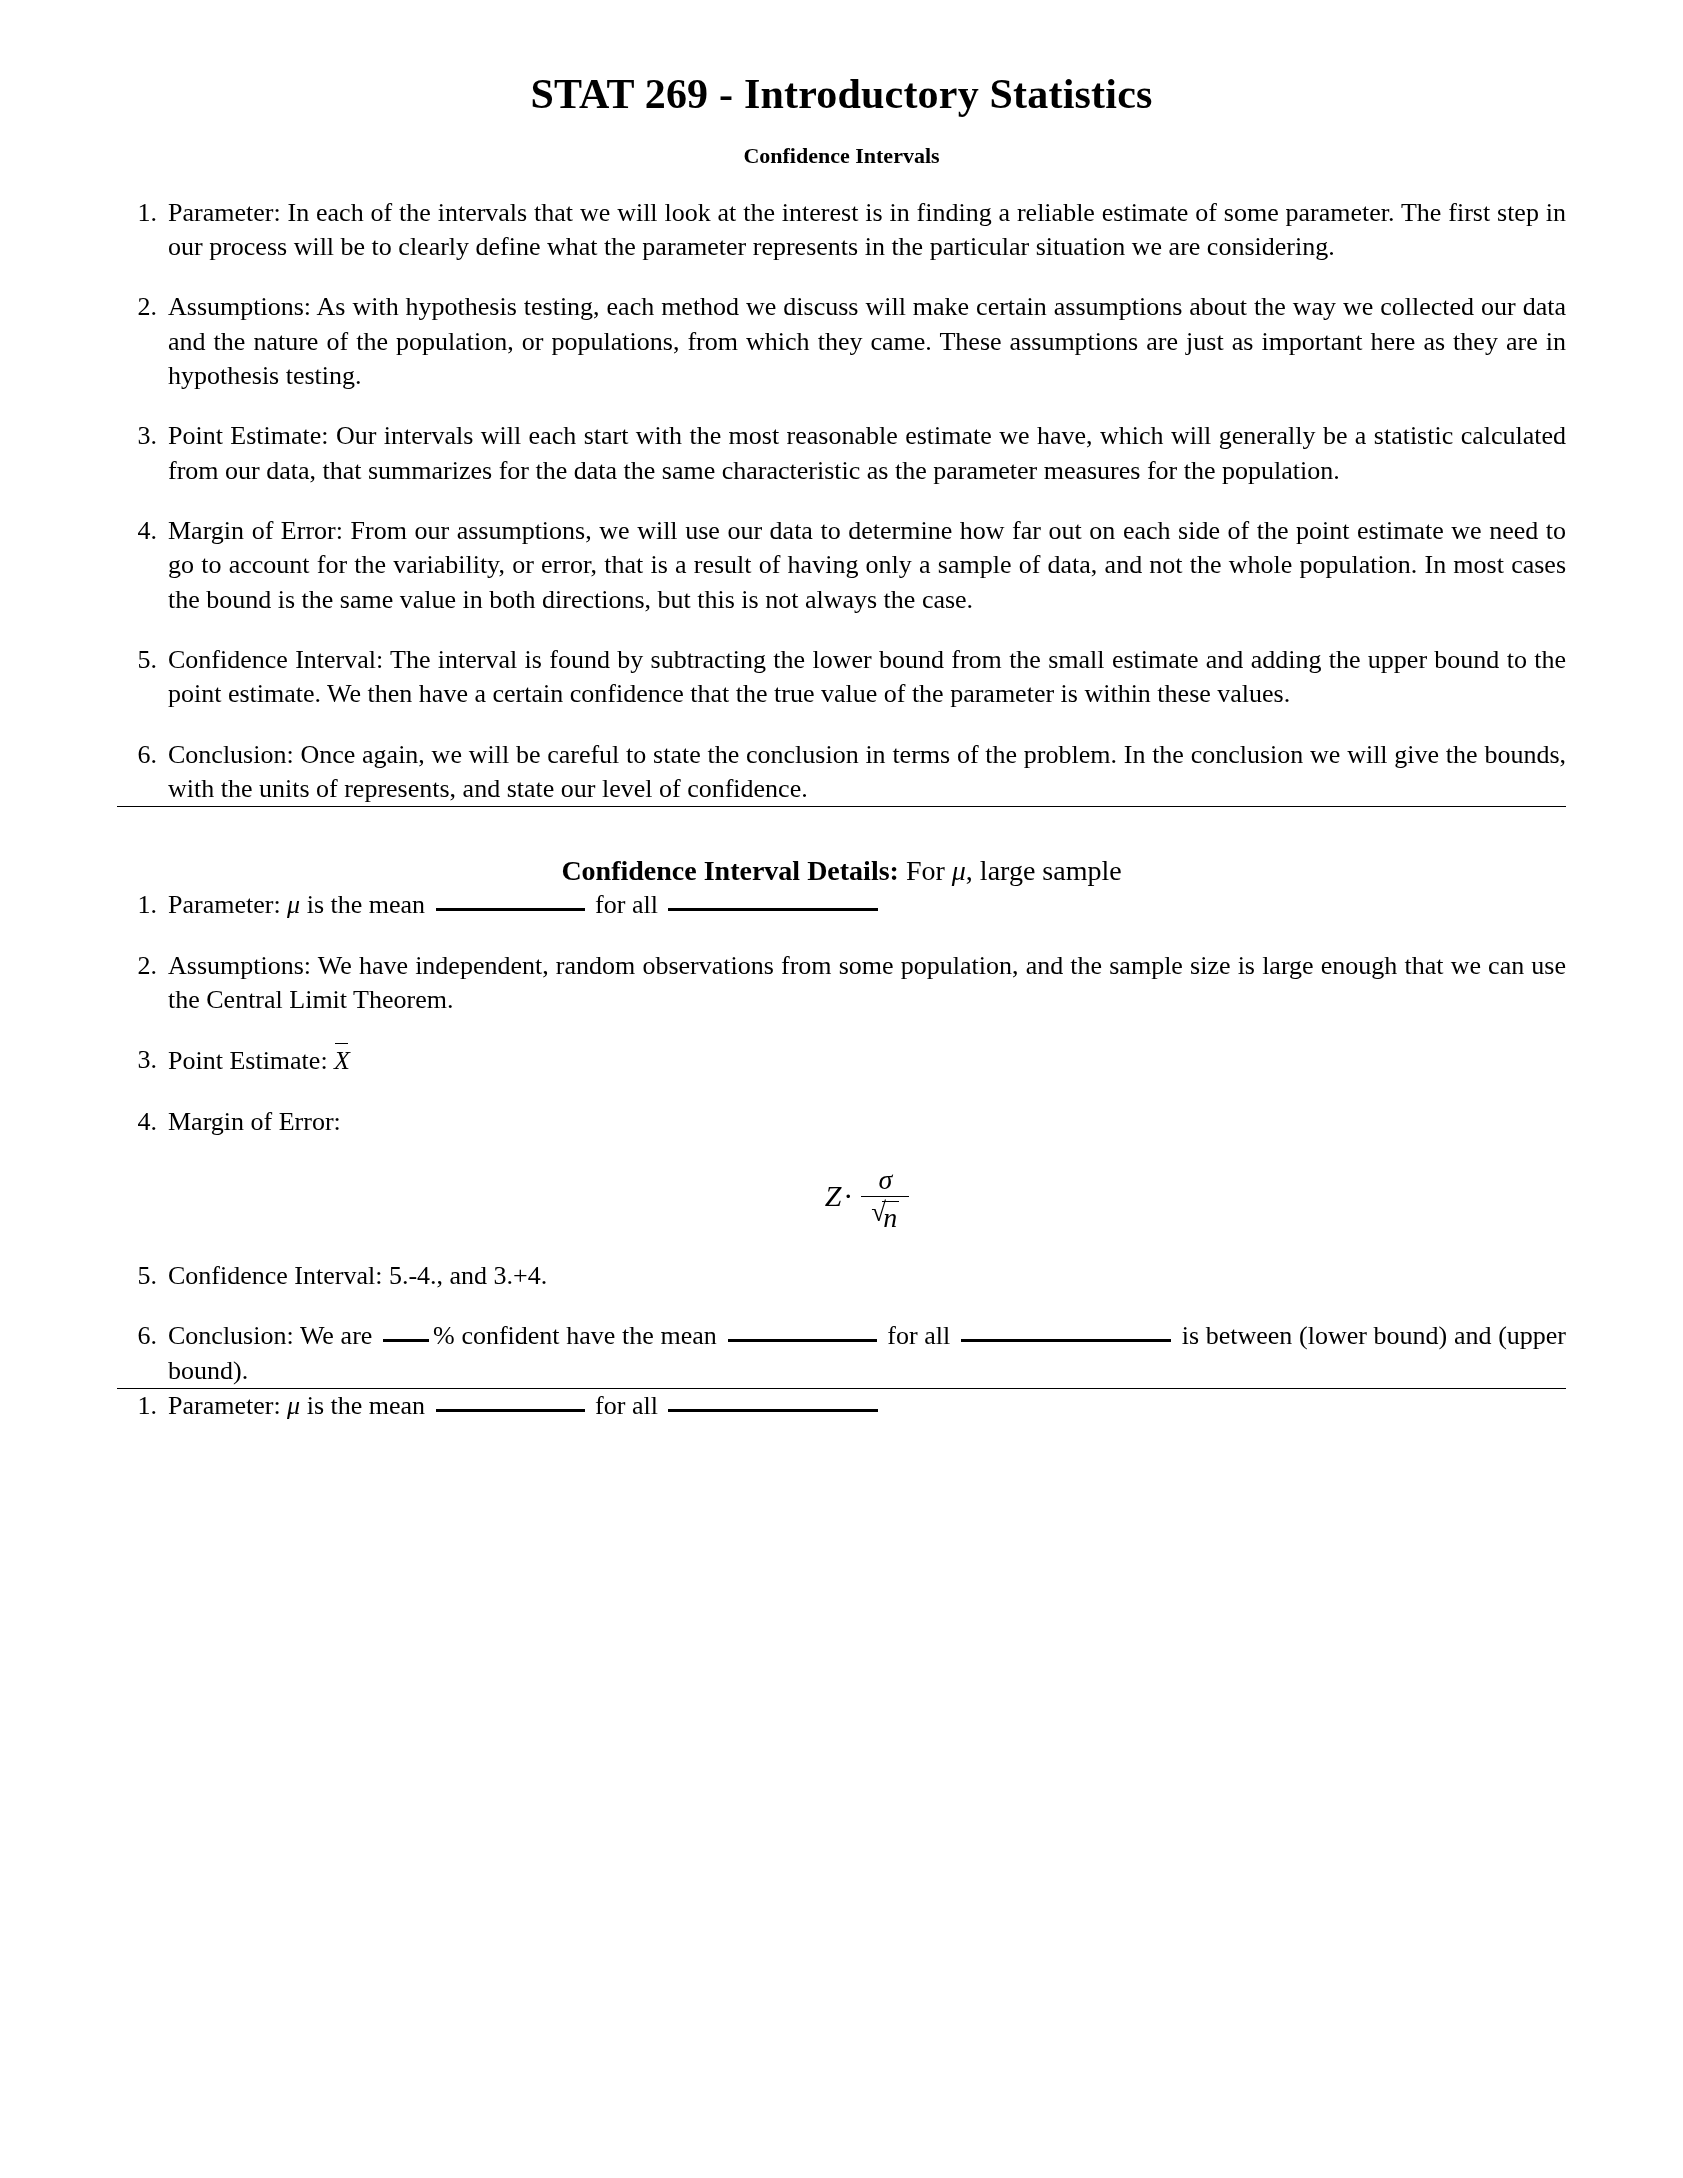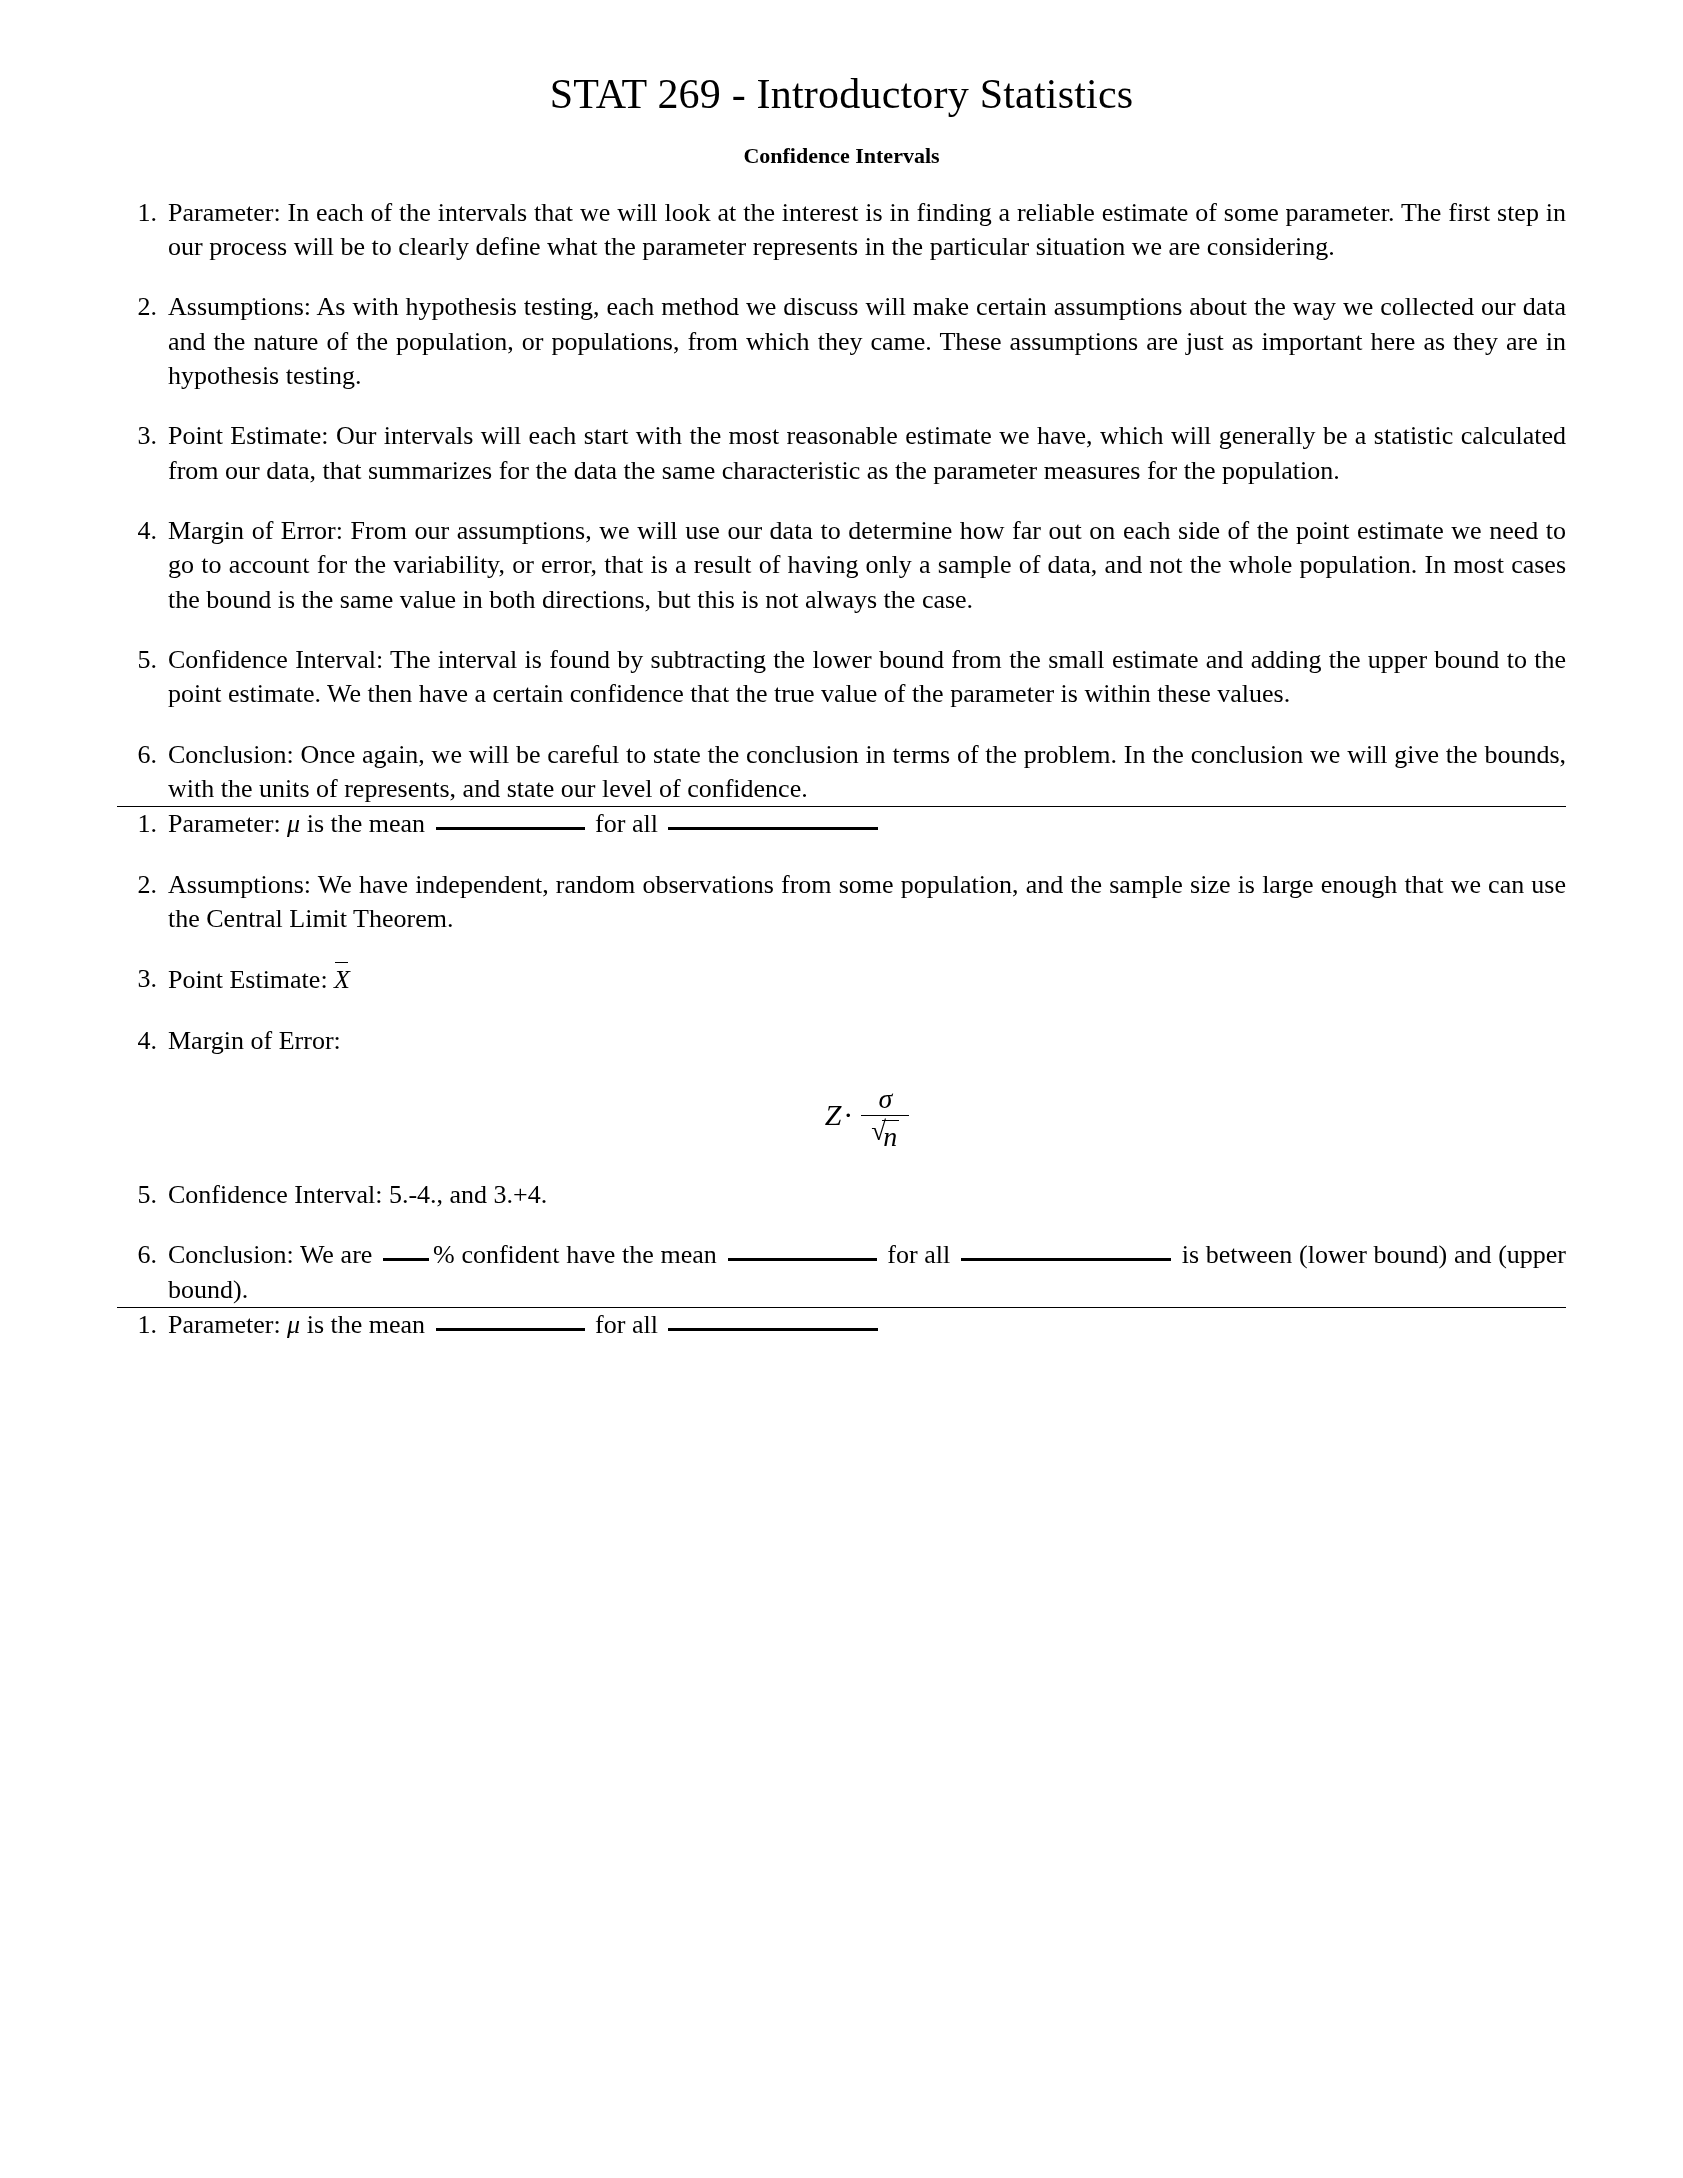--- a/index.html
+++ b/index.html
@@ -19,21 +19,21 @@
     width: 1683px;
     height: 2178px;
     box-sizing: border-box;
     padding: 61px 117px 0 117px;
   }
 
   
   .doc-title {
     text-align: center;
     font-size: 42px;
-    font-weight: normal;
+    font-weight: bold;
     letter-spacing: 0.2px;
     margin: 8px 0 0 0;
     line-height: 1.2;
   }
   .doc-subtitle {
     text-align: center;
     font-size: 22px;
     font-weight: bold;
     margin: 24px 0 0 0;
     line-height: 1.2;
@@ -203,20 +203,25 @@
     </li>
 
     <li>
       <span class="num">6.</span><span class="lead">Conclusion:</span> <span>Once again, we will be careful to state the conclusion in terms of the problem. In the conclusion we will give the bounds, with the units of represents, and state our level of confidence.</span>
     </li>
 
   </ol>
 
   <hr class="rule rule-1">
 
+  <div class="section-head">
+    <span class="bold">Confidence Interval Details:</span>
+    <span>For</span>
+    <span class="mi">μ</span><span>, large sample</span>
+  </div>
 
   <ol class="enum details-list">
 
     <li>
       <span class="num">1.</span><span class="lead">Parameter:</span>
       <span class="mi">μ</span>
       <span>is the mean</span>
       <span class="blank blank-md"></span>
       <span>for all</span>
       <span class="blank blank-lg"></span>

